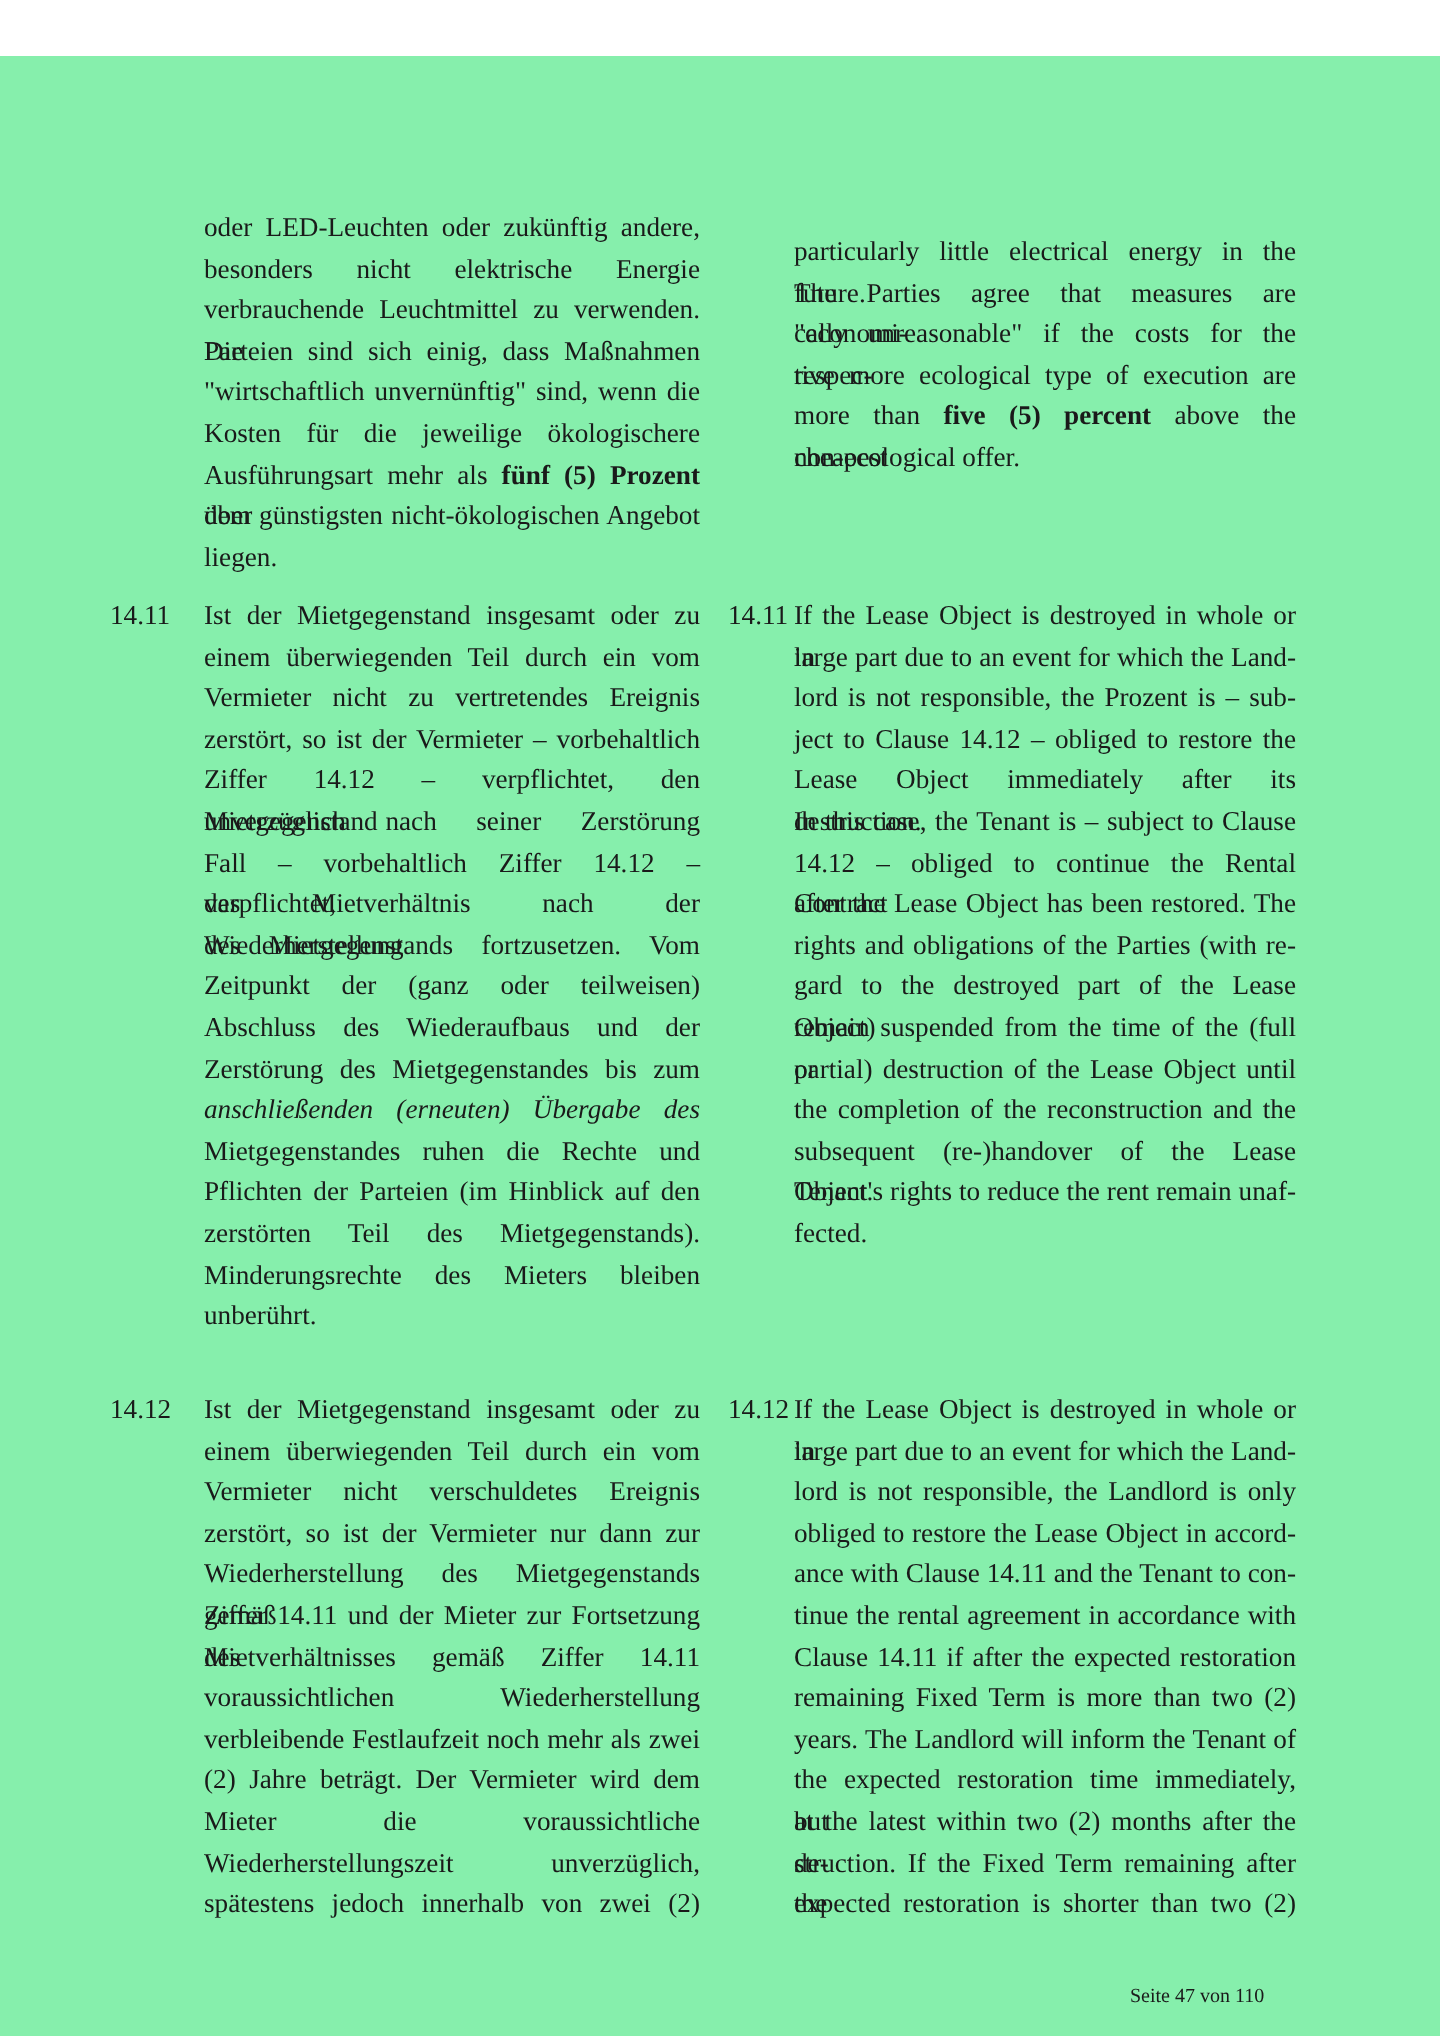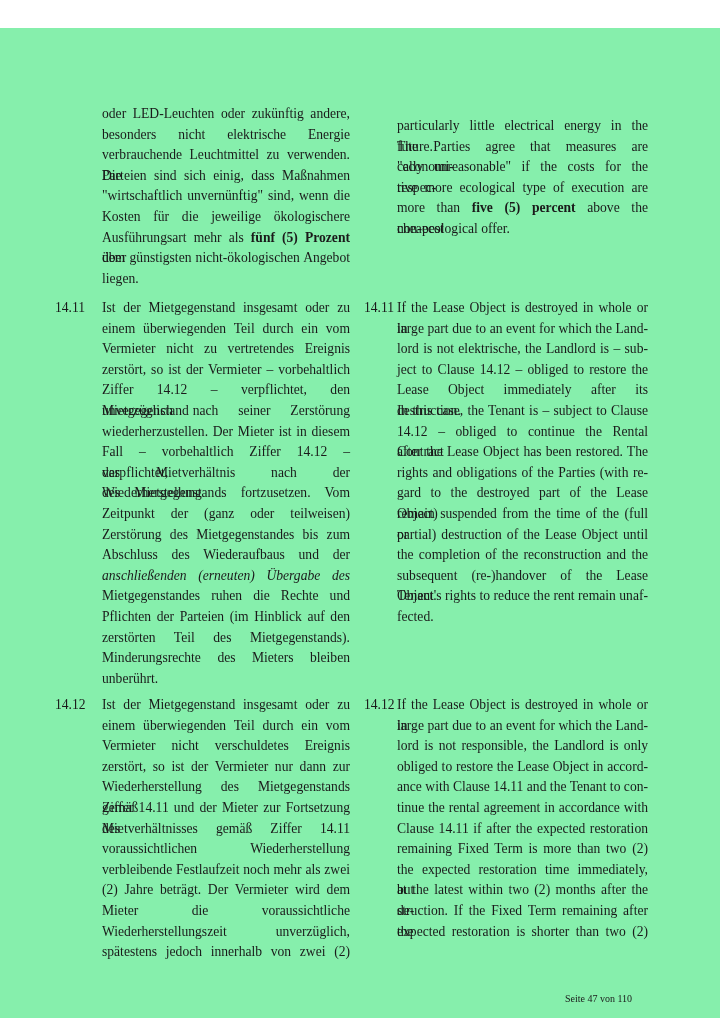--- a/index.html
+++ b/index.html
@@ -46,39 +46,38 @@
     </div>
 
   <span class="num num-de" style="top:270px;">14.11</span>
   <div class="block col col-de" style="top:270px;">
       <span class="line" style="white-space: normal;">Ist der Mietgegenstand insgesamt oder zu</span>
       <span class="line" style="white-space: normal;">einem überwiegenden Teil durch ein vom</span>
       <span class="line" style="white-space: normal;">Vermieter nicht zu vertretendes Ereignis</span>
       <span class="line" style="white-space: normal;">zerstört, so ist der Vermieter – vorbehaltlich</span>
       <span class="line" style="white-space: normal;">Ziffer 14.12 – verpflichtet, den Mietgegenstand</span>
       <span class="line" style="white-space: normal;">unverzüglich nach seiner Zerstörung</span>
-      <span class="line" style="white-space: normal;">wiederherzustellen. Der Mieter ist in diesem</span>
       <span class="line" style="white-space: normal;">Fall – vorbehaltlich Ziffer 14.12 – verpflichtet,</span>
       <span class="line" style="white-space: normal;">das Mietverhältnis nach der Wiederherstellung</span>
       <span class="line" style="white-space: normal; font-family: Liberation Serif, serif;">des Mietgegenstands fortzusetzen. Vom</span>
       <span class="line" style="white-space: normal;">Zeitpunkt der (ganz oder teilweisen)</span>
+      <span class="line" style="white-space: normal;">Abschluss des Wiederaufbaus und der</span>
       <span class="line" style="white-space: normal;">Zerstörung des Mietgegenstandes bis zum</span>
-      <span class="line" style="white-space: normal;">Abschluss des Wiederaufbaus und der</span>
       <span class="line" style="white-space: normal; font-style: italic;">anschließenden (erneuten) Übergabe des</span>
       <span class="line" style="white-space: normal;">Mietgegenstandes ruhen die Rechte und</span>
       <span class="line" style="white-space: normal;">Pflichten der Parteien (im Hinblick auf den</span>
       <span class="line" style="white-space: normal;">zerstörten Teil des Mietgegenstands).</span>
       <span class="line" style="white-space: normal;">Minderungsrechte des Mieters bleiben</span>
       <span class="line last" style="white-space: normal;">unberührt.</span>
     </div>
   <span class="num num-en" style="top:270px;">14.11</span>
   <div class="block col col-en" style="top:270px;">
       <span class="line" style="white-space: normal;">If the Lease Object is destroyed in whole or in</span>
       <span class="line" style="white-space: normal;">large part due to an event for which the Land-</span>
-      <span class="line" style="white-space: normal;">lord is not elektrische, the Landlord is – sub-</span>
+      <span class="line" style="white-space: normal;">lord is not responsible, the Prozent is – sub-</span>
       <span class="line" style="white-space: normal;">ject to Clause 14.12 – obliged to restore the</span>
       <span class="line" style="white-space: normal;">Lease Object immediately after its destruction.</span>
       <span class="line" style="white-space: normal;">In this case, the Tenant is – subject to Clause</span>
       <span class="line" style="white-space: normal;">14.12 – obliged to continue the Rental Contract</span>
       <span class="line" style="white-space: normal;">after the Lease Object has been restored. The</span>
       <span class="line" style="white-space: normal;">rights and obligations of the Parties (with re-</span>
       <span class="line" style="white-space: normal;">gard to the destroyed part of the Lease Object)</span>
       <span class="line" style="white-space: normal;">remain suspended from the time of the (full or</span>
       <span class="line" style="white-space: normal;">partial) destruction of the Lease Object until</span>
       <span class="line" style="white-space: normal;">the completion of the reconstruction and the</span>
@@ -106,20 +105,21 @@
   <span class="num num-en" style="top:667px;">14.12</span>
   <div class="block col col-en" style="top:667px;">
       <span class="line" style="white-space: normal;">If the Lease Object is destroyed in whole or in</span>
       <span class="line" style="white-space: normal;">large part due to an event for which the Land-</span>
       <span class="line" style="white-space: normal;">lord is not responsible, the Landlord is only</span>
       <span class="line" style="white-space: normal;">obliged to restore the Lease Object in accord-</span>
       <span class="line" style="white-space: normal;">ance with Clause 14.11 and the Tenant to con-</span>
       <span class="line" style="white-space: normal;">tinue the rental agreement in accordance with</span>
       <span class="line" style="white-space: normal;">Clause 14.11 if after the expected restoration</span>
       <span class="line" style="white-space: normal;">remaining Fixed Term is more than two (2)</span>
+      <span class="line" style="white-space: normal;">years. The Landlord will inform the Tenant of</span>
       <span class="line" style="white-space: normal;">the expected restoration time immediately, but</span>
       <span class="line" style="white-space: normal;">at the latest within two (2) months after the de-</span>
       <span class="line" style="white-space: normal;">struction. If the Fixed Term remaining after the</span>
       <span class="line" style="white-space: normal;">expected restoration is shorter than two (2)</span>
     </div>
 
   <div class="footer">Seite 47 von 110</div>
 </div>
 
 </body></html>

